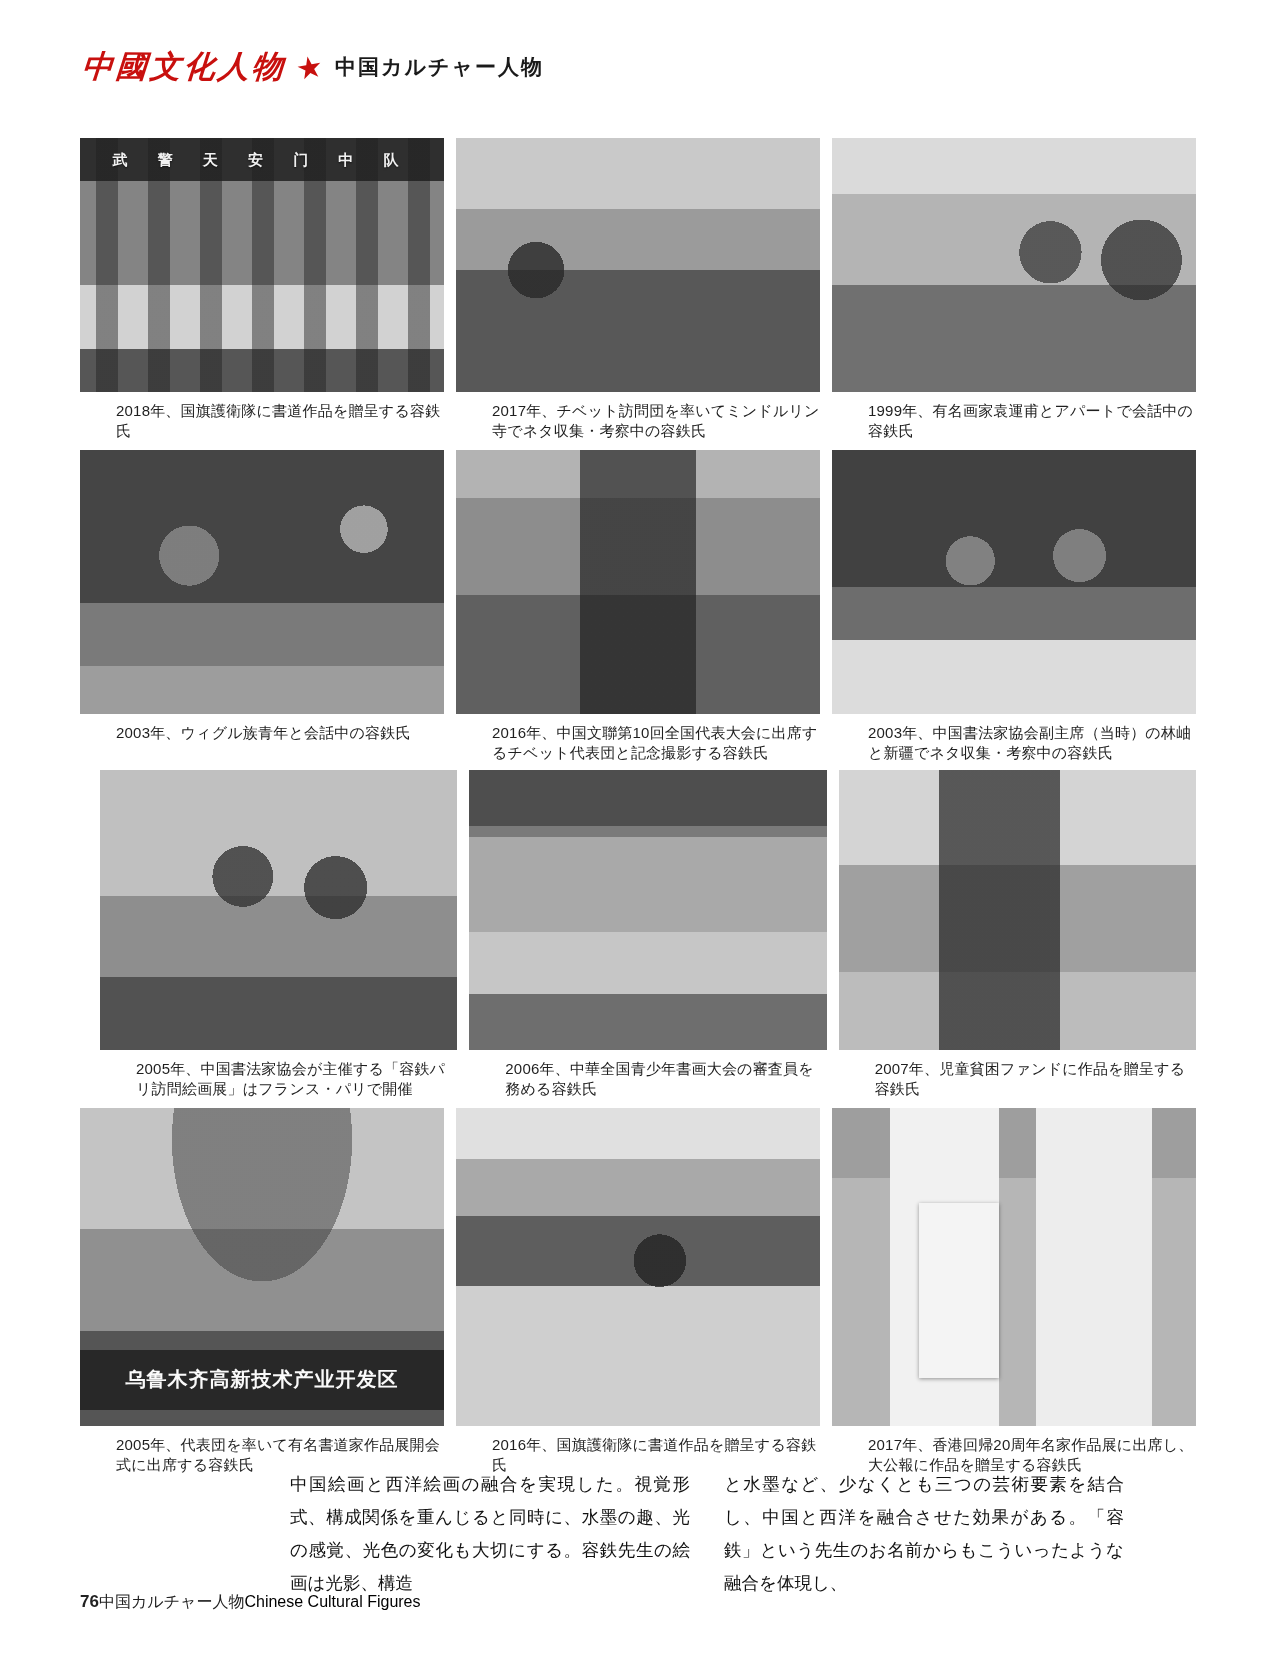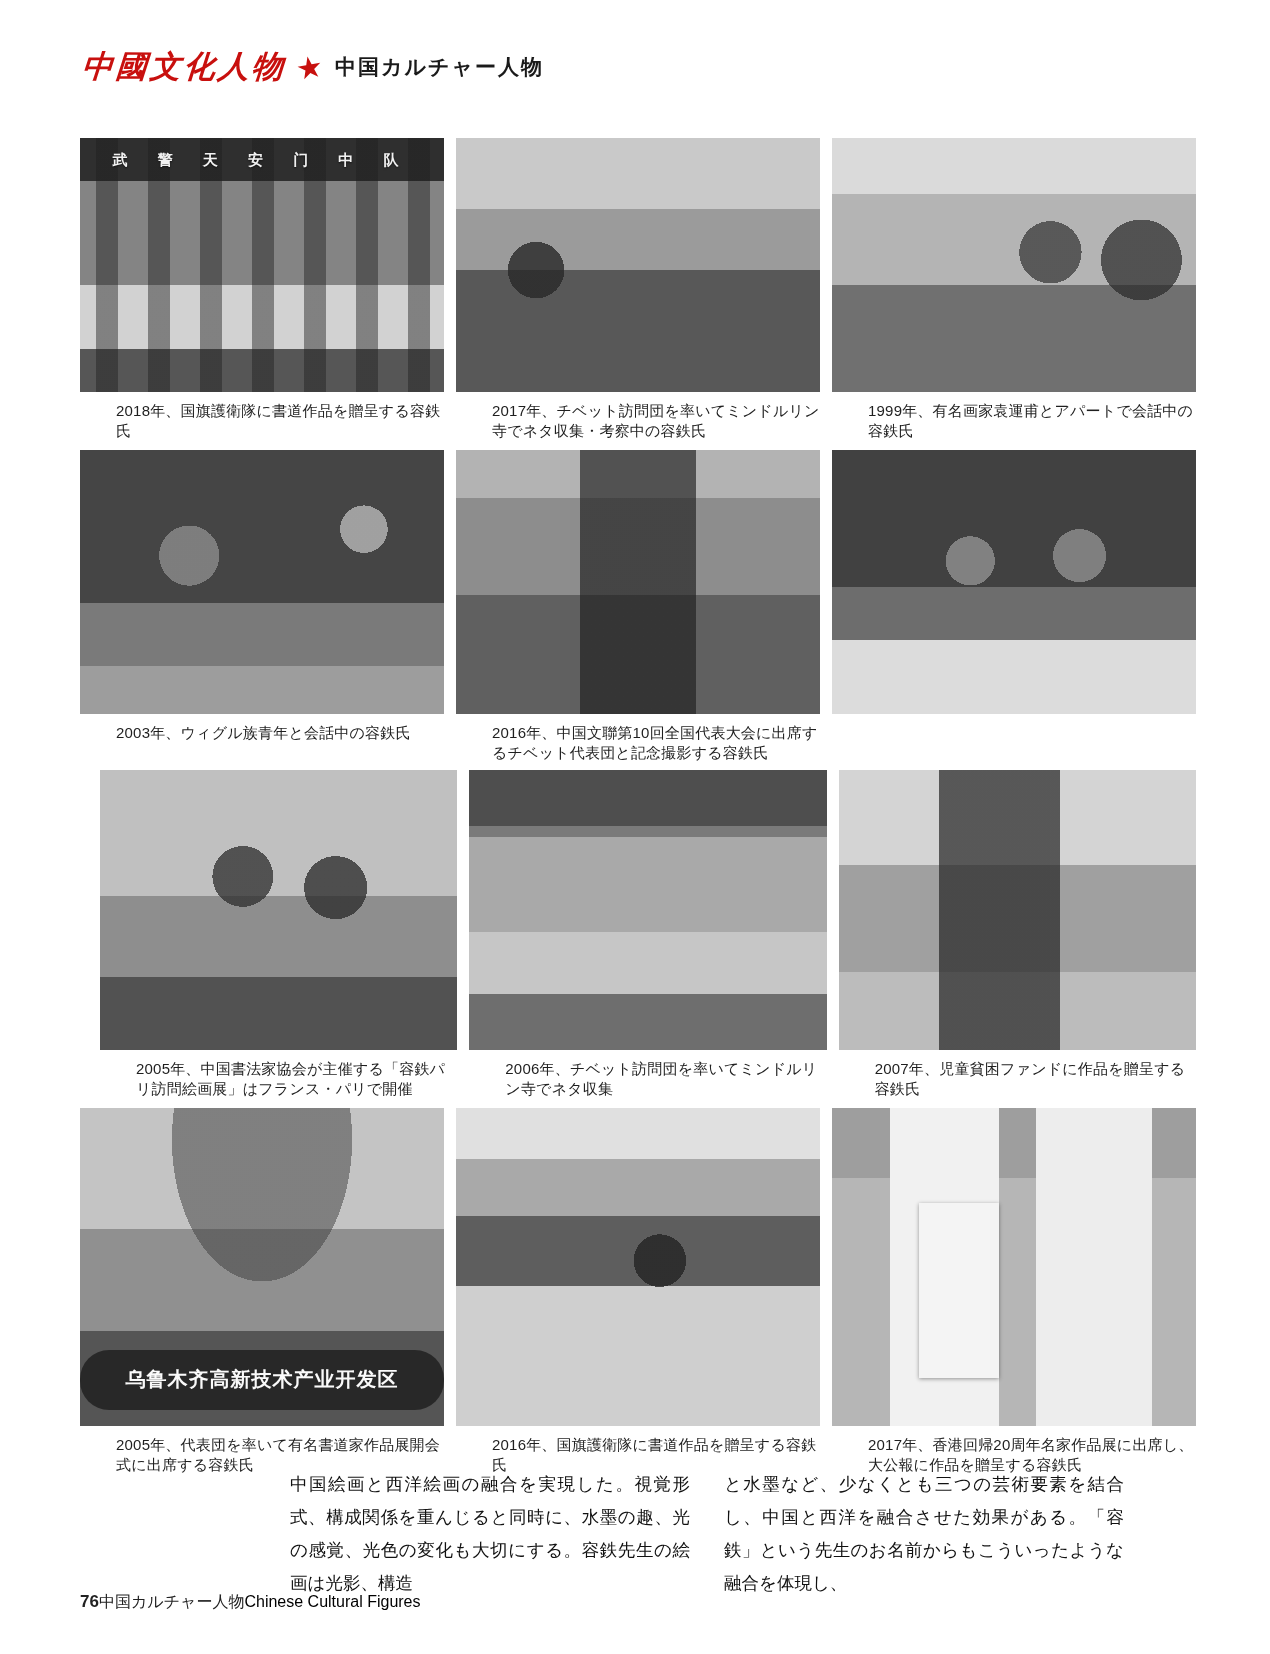--- a/index.html
+++ b/index.html
@@ -90,21 +90,20 @@
     font-size:15px; font-weight:bold; letter-spacing:13px;
     text-shadow:0 1px 2px rgba(0,0,0,.6);
     white-space:nowrap;
   }
   .in-photo-banner-bottom {
     position:absolute; left:0; bottom:5%; width:100%; height:19%;
     background:rgba(28,28,28,.78);
     display:flex; align-items:center; justify-content:center;
     color:#fafafa; font-weight:bold; font-size:20px; letter-spacing:1px;
     white-space:nowrap;
-    border-radius:29px;
   }
   .calligraphy-sheet {
     position:absolute; left:24%; top:30%; width:22%; height:55%;
     background:#f4f4f4; box-shadow:0 1px 4px rgba(0,0,0,.4);
   }
 
   
   .bodytext {
     position:absolute; left:290px; top:1468px;
     display:flex; gap:34px;
@@ -157,31 +156,32 @@
       <figure class="cell">
         <div class="photo ph-4"></div>
         <figcaption class="caption">2003年、ウィグル族青年と会話中の容鉄氏</figcaption>
       </figure>
       <figure class="cell">
         <div class="photo ph-5"></div>
         <figcaption class="caption">2016年、中国文聯第10回全国代表大会に出席するチベット代表団と記念撮影する容鉄氏</figcaption>
       </figure>
       <figure class="cell">
         <div class="photo ph-6"></div>
+        <figcaption class="caption">2003年、中国書法家協会副主席（当時）の林岫と新疆でネタ収集・考察中の容鉄氏</figcaption>
       </figure>
     </div>
 
     <div class="grid-row row3">
       <figure class="cell">
         <div class="photo ph-7"></div>
         <figcaption class="caption">2005年、中国書法家協会が主催する「容鉄パリ訪問絵画展」はフランス・パリで開催</figcaption>
       </figure>
       <figure class="cell">
         <div class="photo ph-8"></div>
-        <figcaption class="caption">2006年、チベット訪問団を率いてミンドルリン寺でネタ収集</figcaption>
+        <figcaption class="caption">2006年、中華全国青少年書画大会の審査員を務める容鉄氏</figcaption>
       </figure>
       <figure class="cell">
         <div class="photo ph-9"></div>
         <figcaption class="caption">2007年、児童貧困ファンドに作品を贈呈する容鉄氏</figcaption>
       </figure>
     </div>
 
     <div class="grid-row row4">
       <figure class="cell">
         <div class="photo ph-10">

